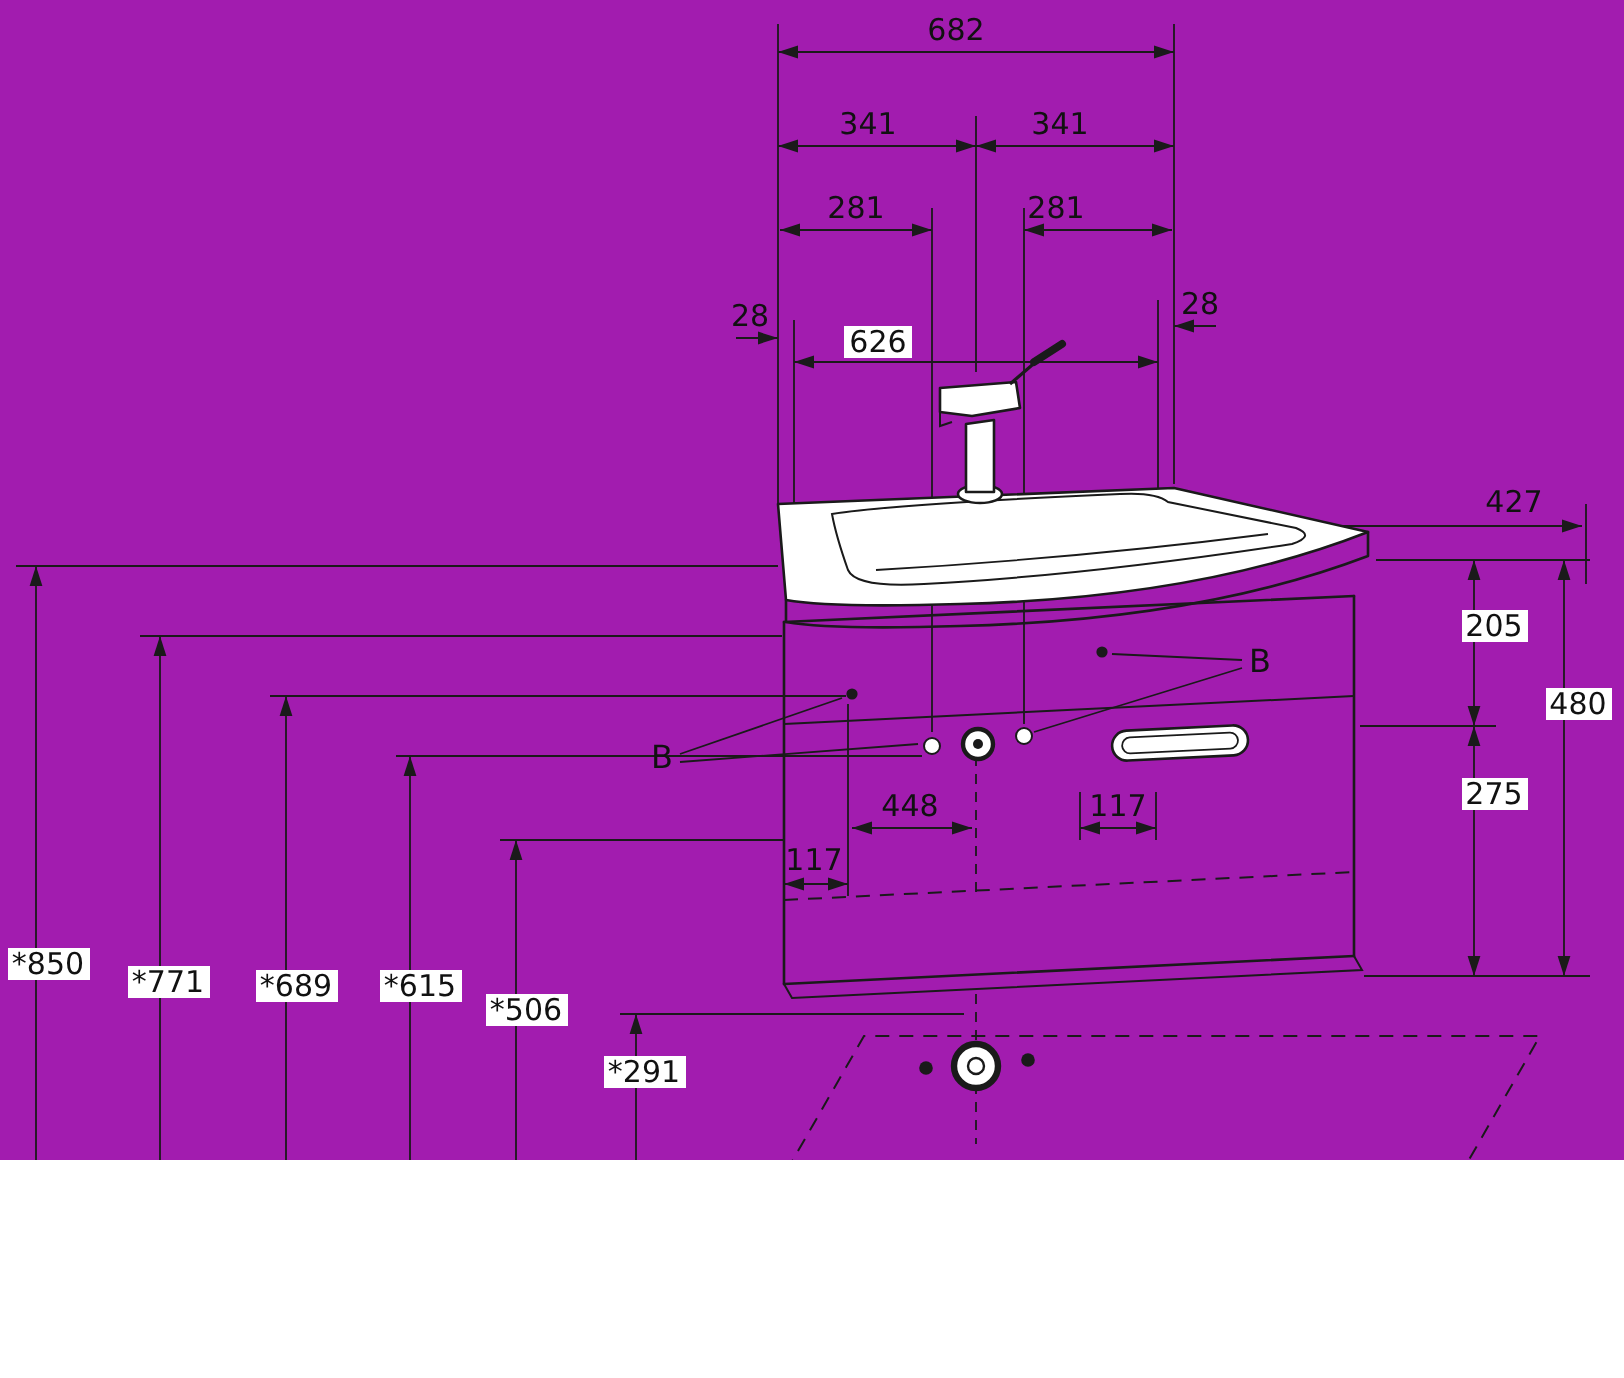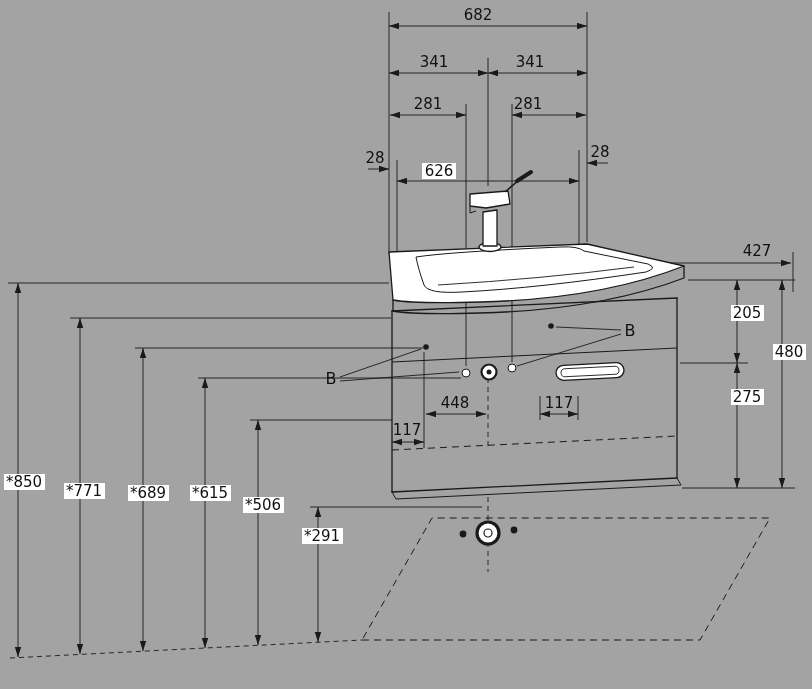--- a/index.html
+++ b/index.html
@@ -1,16 +1,16 @@
 <!DOCTYPE html>
 <html><head>
 <meta charset="utf-8">
 <style>
   html,body{margin:0;padding:0;background:#ffffff;}
-  .stage{position:relative;width:812px;height:689px;background:#a3a3a3;overflow:hidden;
+  .stage{position:relative;width:812px;height:580px;background:#a21caf;overflow:hidden;
          font-family:"DejaVu Sans", sans-serif;}
   svg text{font-family:"DejaVu Sans", sans-serif;font-size:15px;fill:#111;}
   svg text.bletter{font-size:16px;}
   .ln{stroke:#1a1a1a;stroke-width:1;fill:none;}
   .thin{stroke-width:0.9;}
   .obj{stroke:#1a1a1a;stroke-width:1.3;fill:none;stroke-linejoin:round;stroke-linecap:round;}
   .white{fill:#ffffff;}
   .dashA{stroke-dasharray:7 5;}
   .dashB{stroke-dasharray:5 4;}
 </style>

